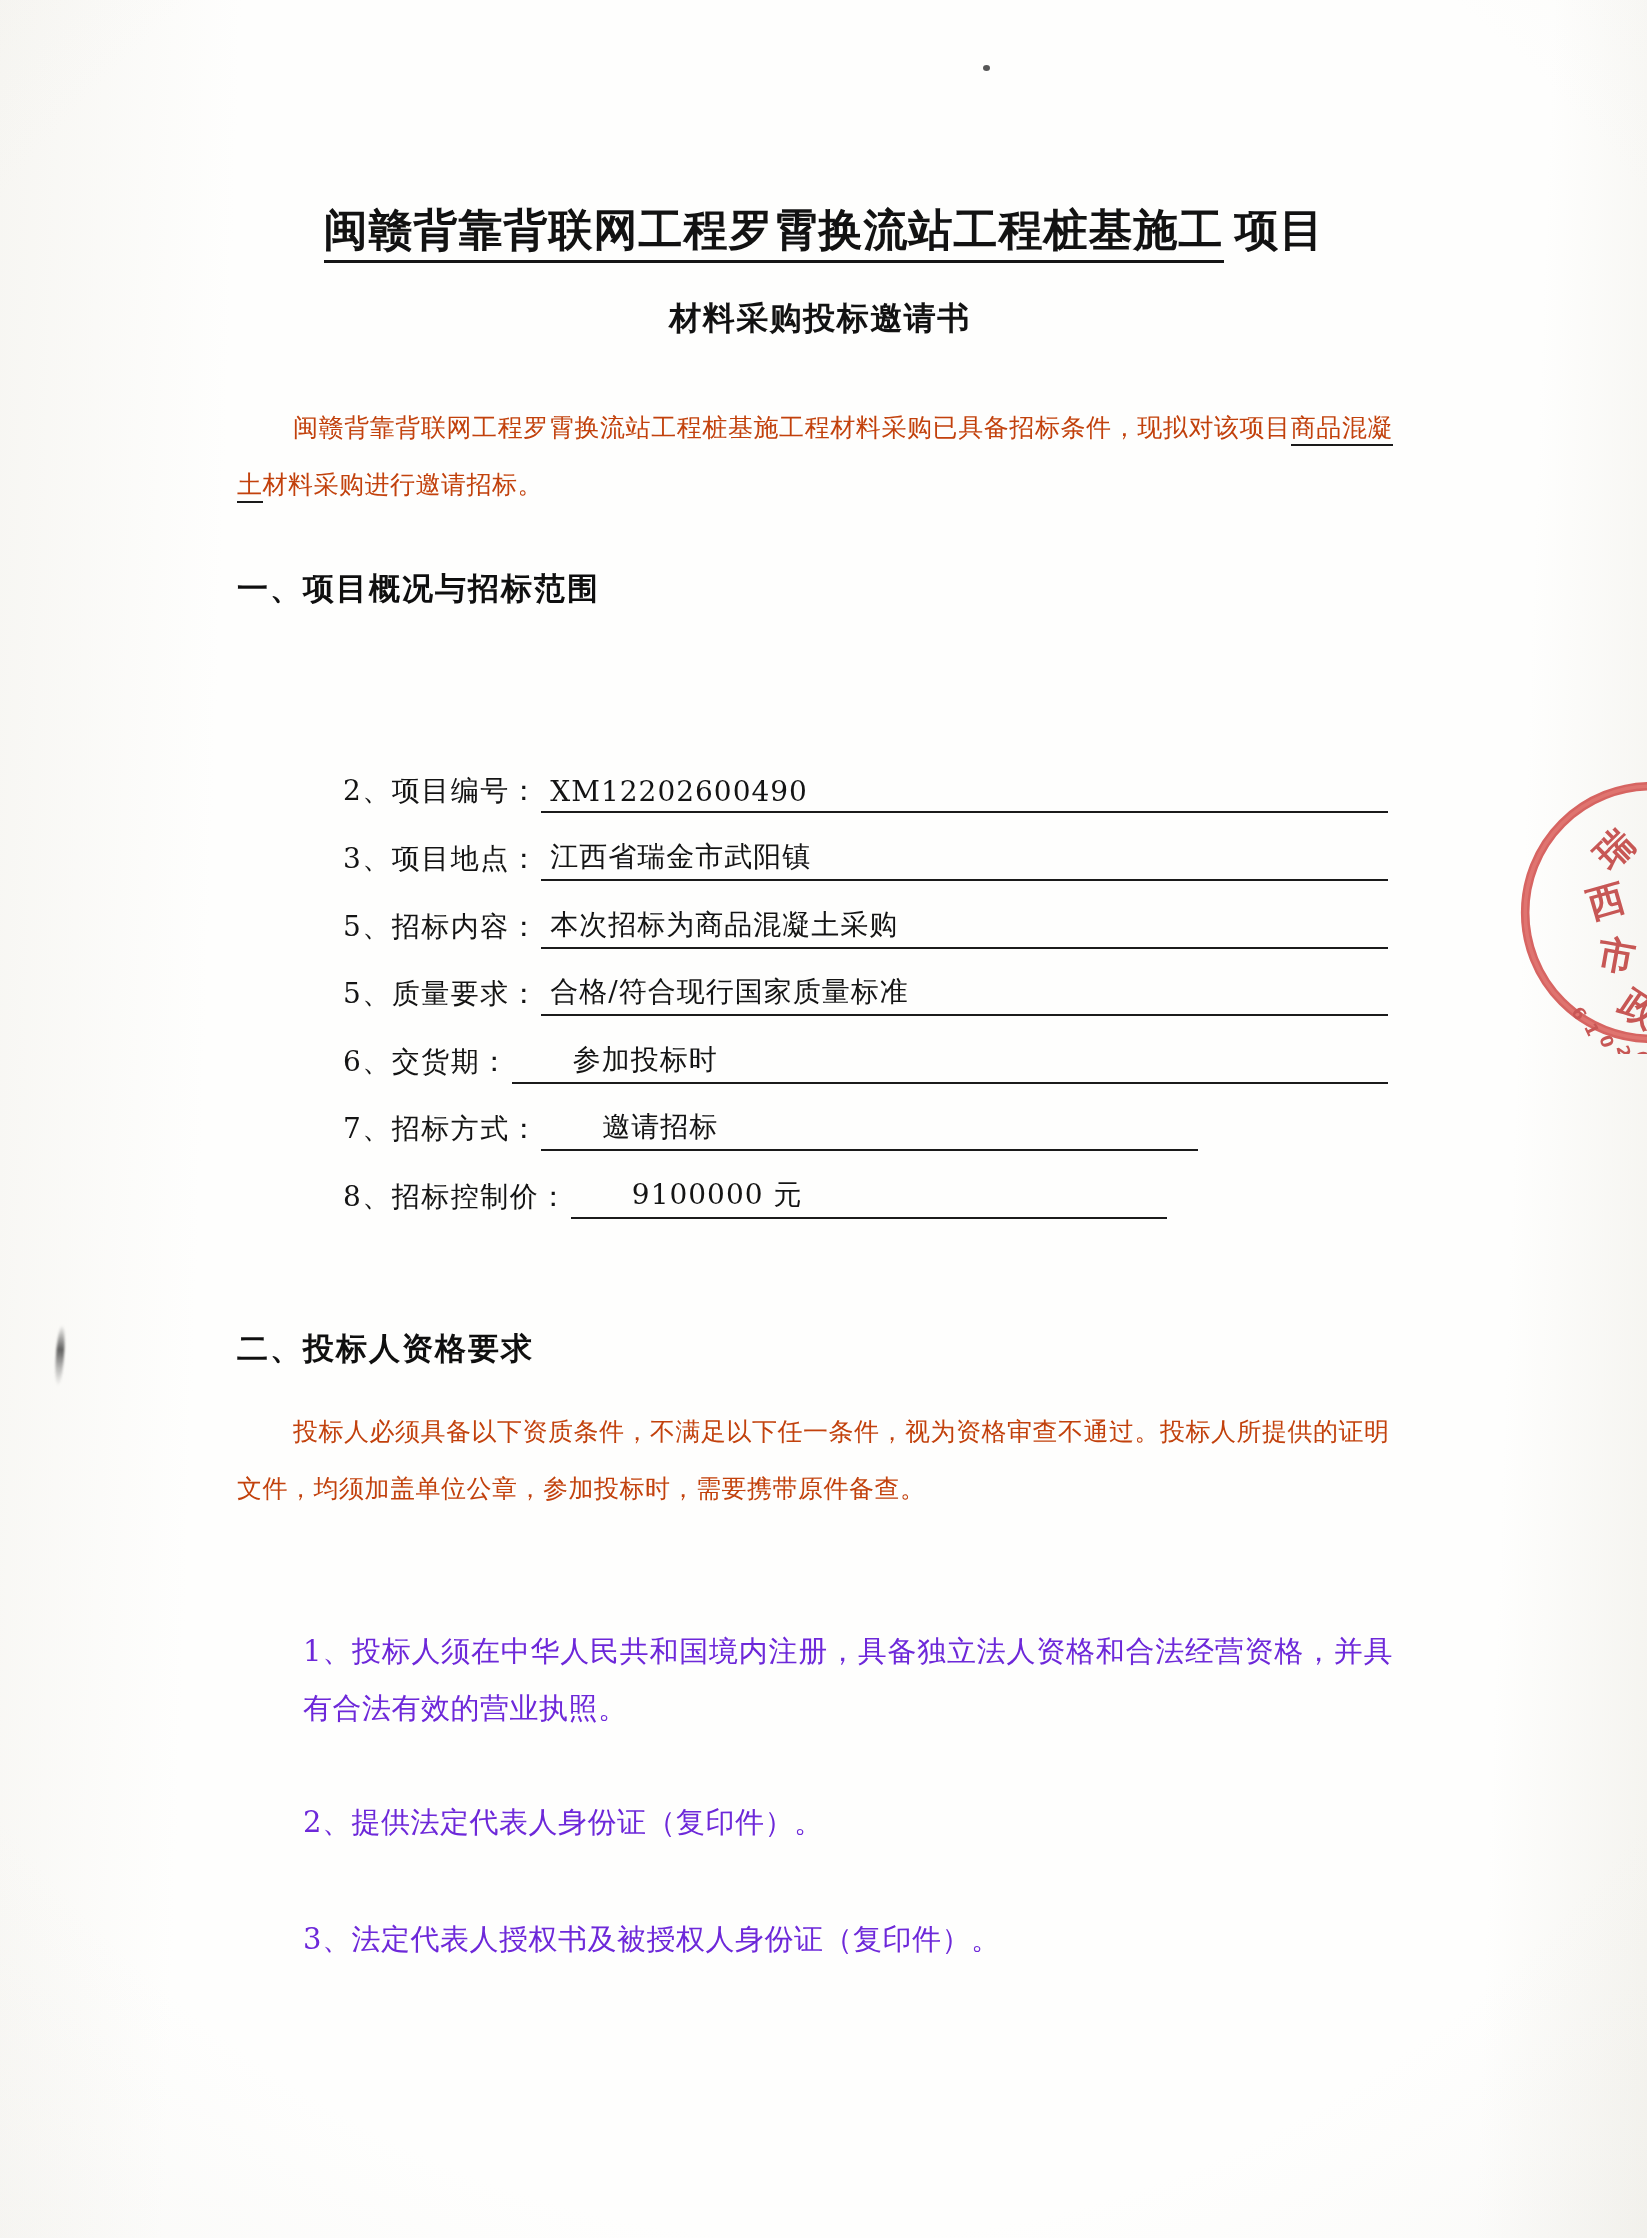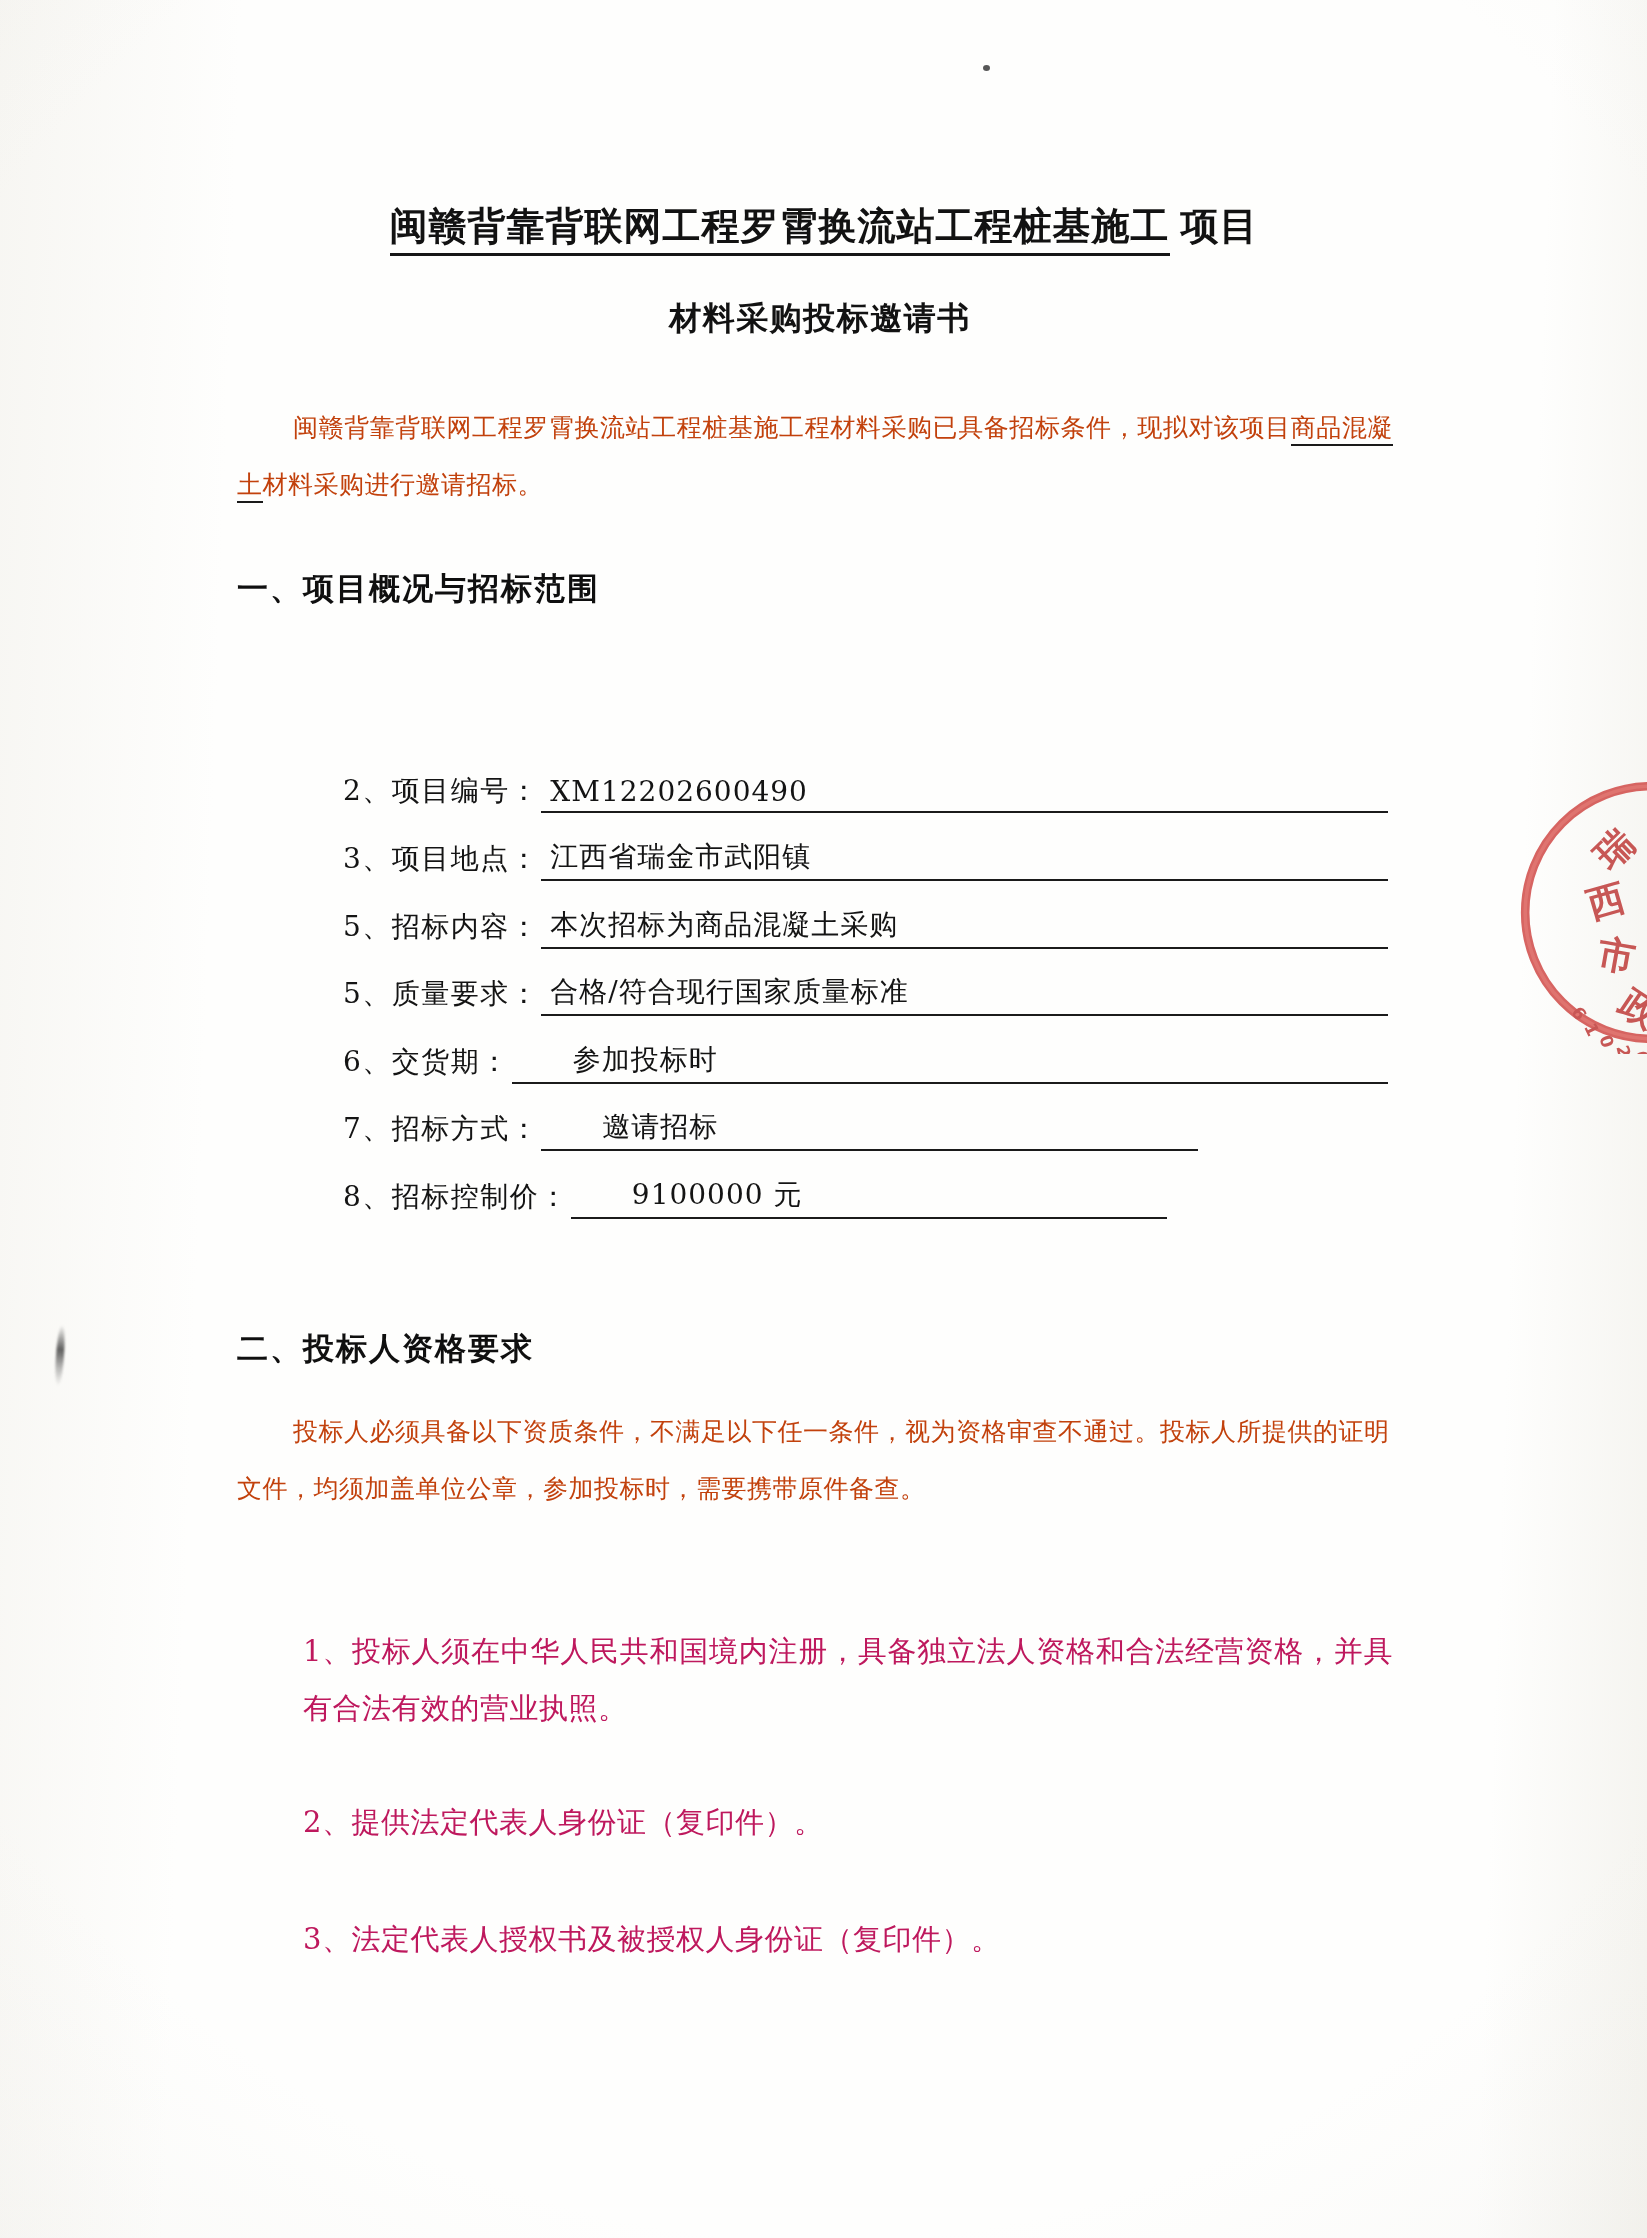--- a/index.html
+++ b/index.html
@@ -38,21 +38,21 @@
   }
 
   
   .title-line-1 {
     position: absolute;
     left: 0; right: 0;
     top: 201px;
     text-align: center;
     font-family: "DejaVu Sans", sans-serif;
     font-weight: 700;
-    font-size: 38px;
+    font-size: 44px;
     letter-spacing: 1px;
     white-space: nowrap;
   }
   .title-line-1 .u {
     border-bottom: 3.5px solid #161616;
     padding-bottom: 5px;
   }
   .title-line-1 .plain {
     padding-left: 11px;
   }
@@ -132,21 +132,21 @@
   .field-value.mid    { flex: 0 0 596px; }
 
   
   .list-item {
     position: absolute;
     left: 303px;
     width: 1090px;
     font-family: "DejaVu Serif", serif;
     font-size: 29px;
     line-height: 57px;
-    color: #be185d;
+    color: #6d28d9;
     letter-spacing: 0.5px;
     text-align: justify;
   }
 
   
   #seal {
     position: absolute;
     left: 1510px;
     top: 771px;
     width: 283px;

